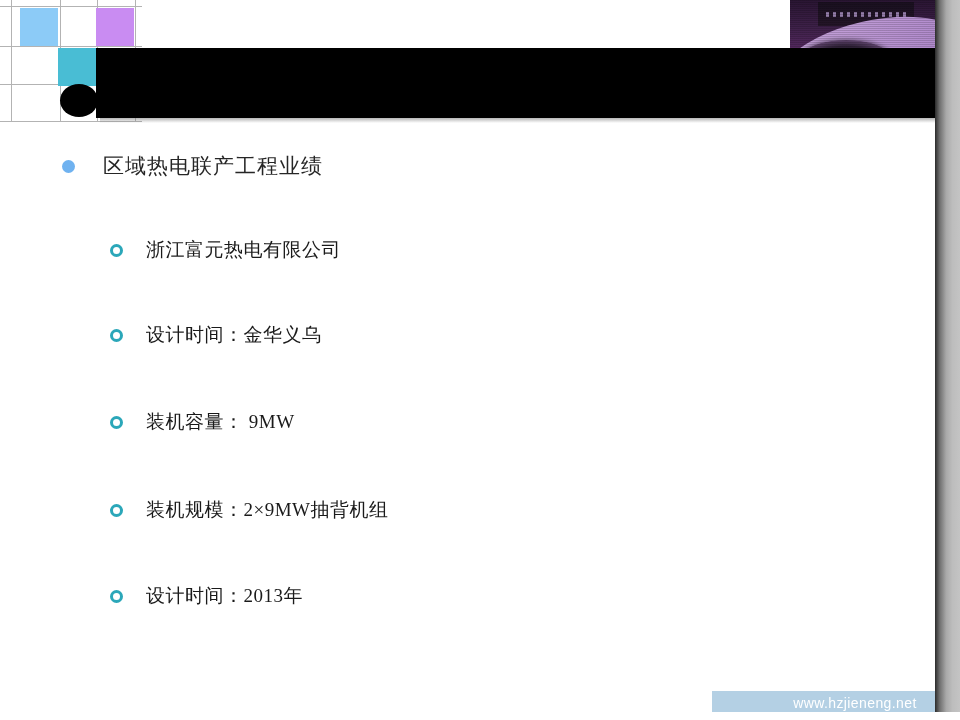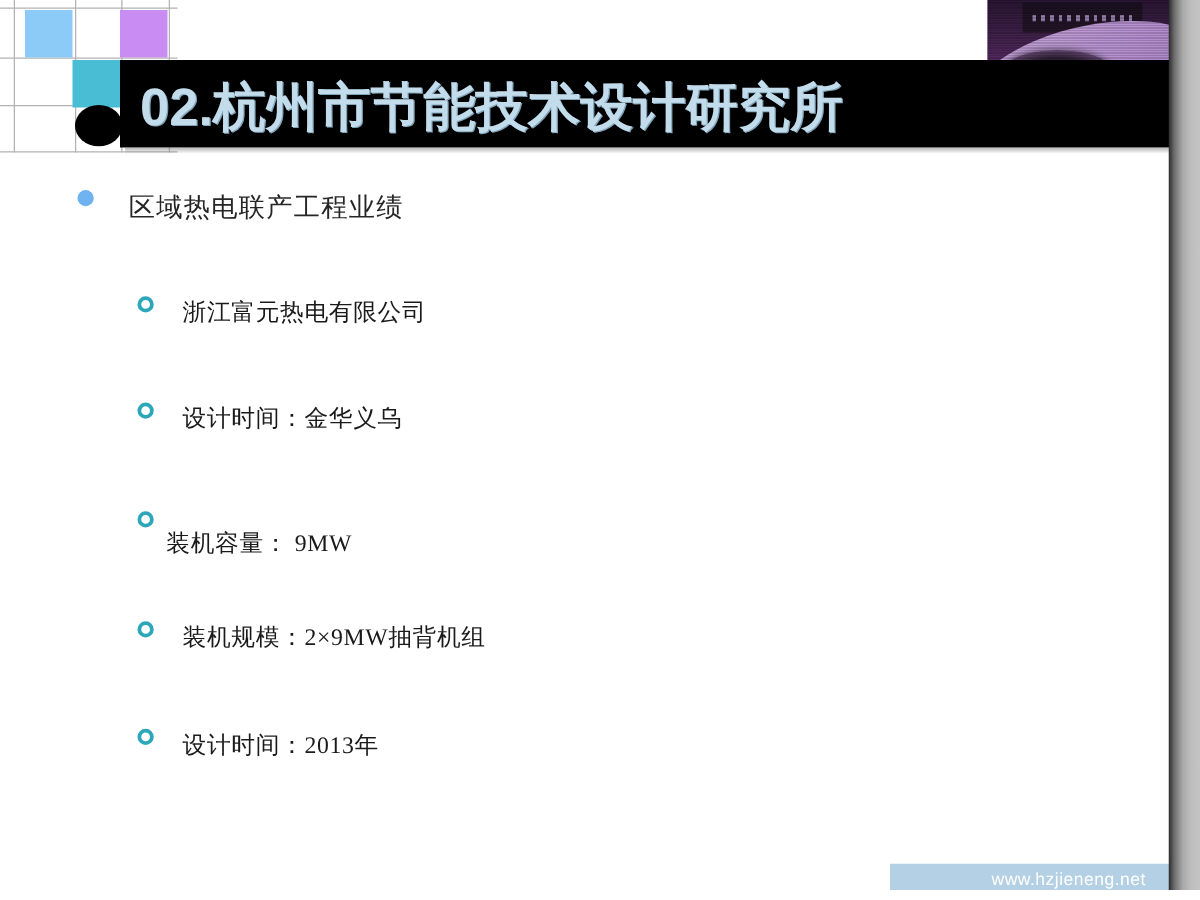--- a/index.html
+++ b/index.html
@@ -147,21 +147,21 @@
     position: absolute; inset: 0;
     background: repeating-linear-gradient(to bottom, rgba(0,0,0,0.16) 0 1px, transparent 1px 2px);
   }
 
   
   .content { position: absolute; left: 0; top: 130px; width: 936px; }
 
   .bullet-row {
     position: absolute;
     display: flex;
-    align-items: flex-start;
+    align-items: center;
     white-space: nowrap;
   }
 
   .marker-solid {
     width: 13px; height: 13px;
     border-radius: 50%;
     background: #6fb2f0;
     flex: 0 0 auto;
   }
   .marker-ring {
@@ -235,40 +235,39 @@
     <div class="p-dots"></div>
     <div class="p-swoosh"></div>
     <div class="p-disc"></div>
     <div class="p-disc-in"></div>
     <div class="p-scan"></div>
   </div>
 
   <div class="title-bar"></div>
   <div class="title-bar-shadow"></div>
   <div class="ellipse-black"></div>
-  <div class="title-text">02.杭州市节能技术设计研究所</div>
 
   <div class="content">
 
     <div class="bullet-row" style="left:62px; top:22px;">
       <span class="marker-solid"></span>
       <span class="lvl1-text">区域热电联产工程业绩</span>
     </div>
 
     <div class="bullet-row" style="left:110px; top:107px;">
       <span class="marker-ring"></span>
       <span class="lvl2-text">浙江富元热电有限公司</span>
     </div>
 
     <div class="bullet-row" style="left:110px; top:192px;">
       <span class="marker-ring"></span>
       <span class="lvl2-text">设计时间：金华义乌</span>
     </div>
 
-    <div class="bullet-row" style="left:110px; top:279px;flex-direction:column;">
+    <div class="bullet-row" style="left:110px; top:279px;">
       <span class="marker-ring"></span>
       <span class="lvl2-text">装机容量： 9MW</span>
     </div>
 
     <div class="bullet-row" style="left:110px; top:367px;">
       <span class="marker-ring"></span>
       <span class="lvl2-text">装机规模：2×9MW抽背机组</span>
     </div>
 
     <div class="bullet-row" style="left:110px; top:453px;">

